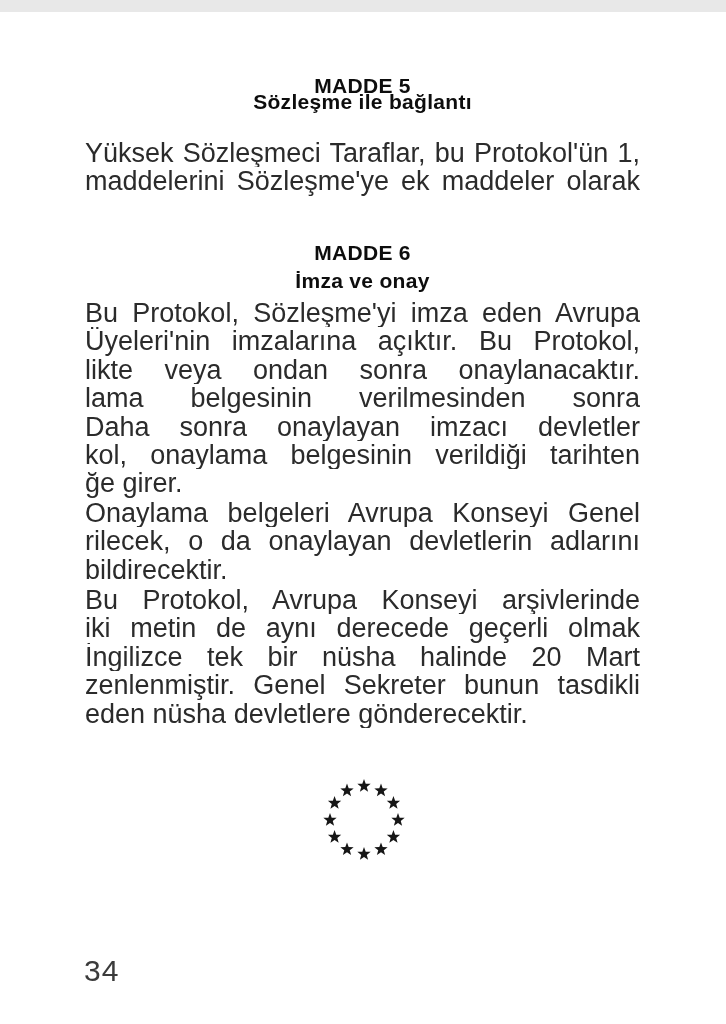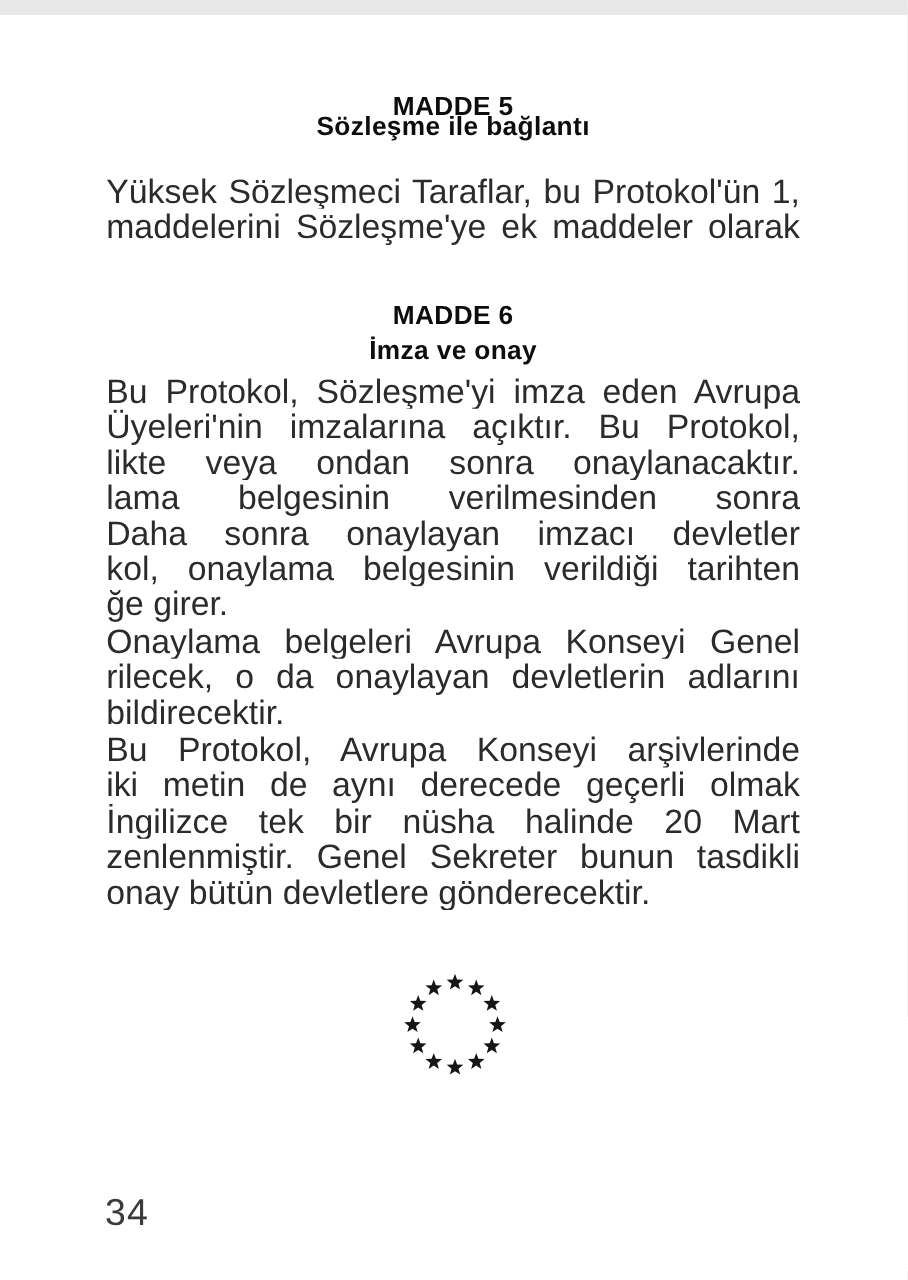--- a/index.html
+++ b/index.html
@@ -65,21 +65,21 @@
     <div class="ln j">Onaylama belgeleri Avrupa Konseyi Genel Sekreteri'ne ve-</div>
     <div class="ln j">rilecek, o da onaylayan devletlerin adlarını bütün üyelerine</div>
     <div class="ln last">bildirecektir.</div>
   </div>
 
   <div class="para" style="top:574px">
     <div class="ln j">Bu Protokol, Avrupa Konseyi arşivlerinde belgesinin ve her</div>
     <div class="ln j">iki metin de aynı derecede geçerli olmak üzere Fransızca ve</div>
     <div class="ln j">İngilizce tek bir nüsha halinde 20 Mart 1952'de Paris'te dü-</div>
     <div class="ln j">zenlenmiştir. Genel Sekreter bunun tasdikli örneklerini imza</div>
-    <div class="ln last">onay bütün devletlere gönderecektir.</div>
+    <div class="ln last">eden nüsha devletlere gönderecektir.</div>
   </div>
 
   <svg class="emblem" viewBox="0 0 90 90">
     <g id="stars">
         <polygon points="0,-7 1.7,-2.35 6.66,-2.16 2.76,0.9 4.11,5.66 0,2.9 -4.11,5.66 -2.76,0.9 -6.66,-2.16 -1.7,-2.35" transform="translate(45.00 11.00)" fill="#161616"></polygon>
         <polygon points="0,-7 1.7,-2.35 6.66,-2.16 2.76,0.9 4.11,5.66 0,2.9 -4.11,5.66 -2.76,0.9 -6.66,-2.16 -1.7,-2.35" transform="translate(62.00 15.56)" fill="#161616"></polygon>
         <polygon points="0,-7 1.7,-2.35 6.66,-2.16 2.76,0.9 4.11,5.66 0,2.9 -4.11,5.66 -2.76,0.9 -6.66,-2.16 -1.7,-2.35" transform="translate(74.44 28.00)" fill="#161616"></polygon>
         <polygon points="0,-7 1.7,-2.35 6.66,-2.16 2.76,0.9 4.11,5.66 0,2.9 -4.11,5.66 -2.76,0.9 -6.66,-2.16 -1.7,-2.35" transform="translate(79.00 45.00)" fill="#161616"></polygon>
         <polygon points="0,-7 1.7,-2.35 6.66,-2.16 2.76,0.9 4.11,5.66 0,2.9 -4.11,5.66 -2.76,0.9 -6.66,-2.16 -1.7,-2.35" transform="translate(74.44 62.00)" fill="#161616"></polygon>
         <polygon points="0,-7 1.7,-2.35 6.66,-2.16 2.76,0.9 4.11,5.66 0,2.9 -4.11,5.66 -2.76,0.9 -6.66,-2.16 -1.7,-2.35" transform="translate(62.00 74.44)" fill="#161616"></polygon>

